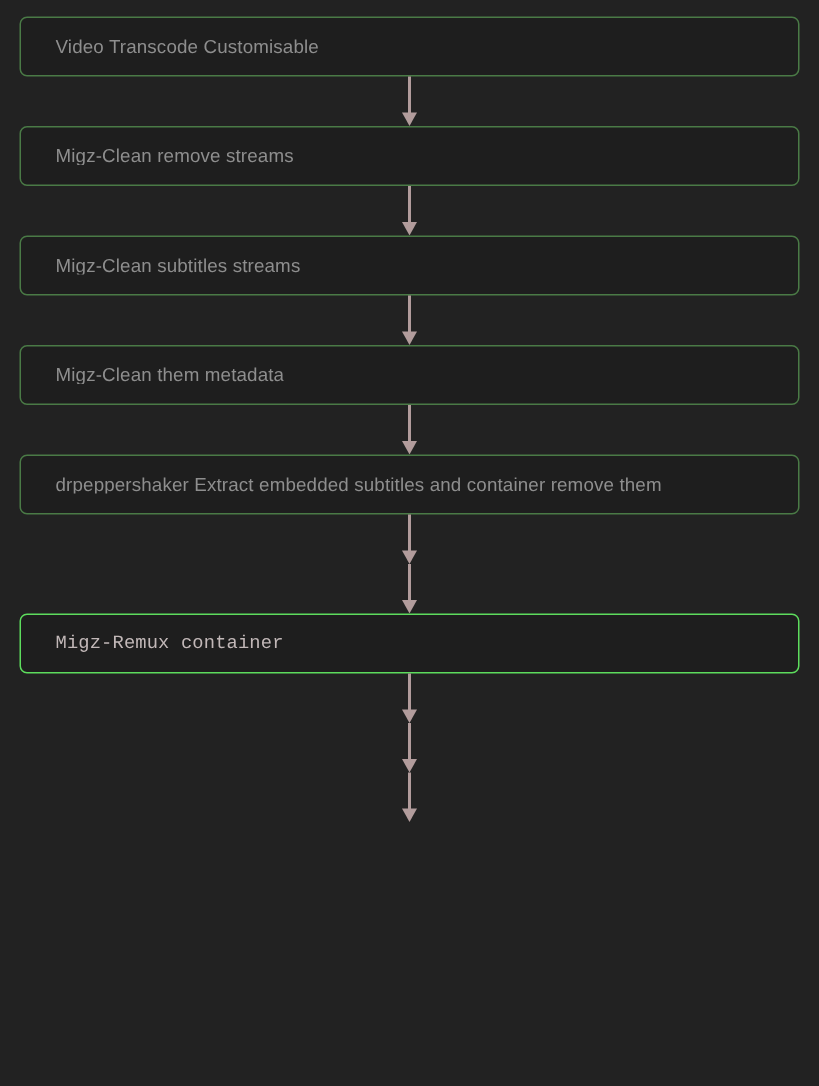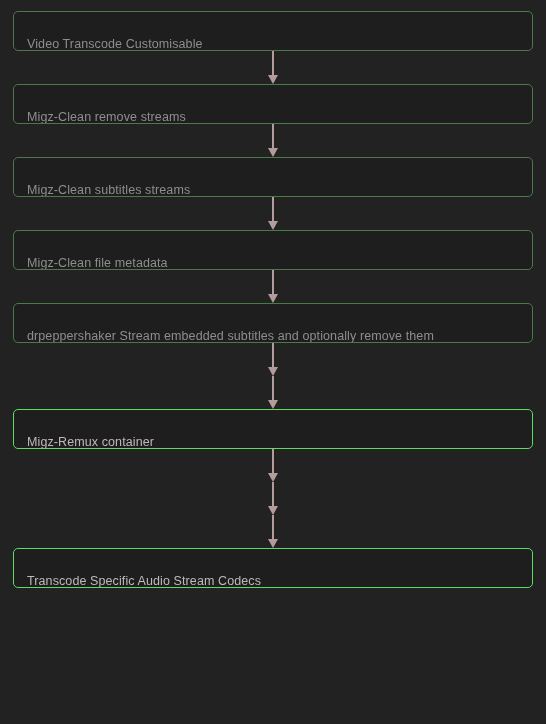--- a/index.html
+++ b/index.html
@@ -28,41 +28,42 @@
   }
 
   .flow-node {
     position: relative;
     box-sizing: border-box;
     height: 40px;
     border: 1px solid #4a7a46;
     border-radius: 5px;
     background: #1e1e1e;
     display: flex;
-    align-items: flex-end;
-    padding: 0 0 0 13px;
+    align-items: center;
+    padding: 0 0 0 23px;
     flex: 0 0 auto;
   }
 
   .flow-node.state-active {
     border-color: #5ddc5d;
   }
 
   .node-label {
     font-size: 12.5px;
     line-height: 1;
     letter-spacing: 0.1px;
     color: #8e8e8e;
     white-space: nowrap;
     overflow: hidden;
     text-overflow: ellipsis;
   }
 
   .flow-node.state-active .node-label {
     color: #c2b8b8;
+    font-family: Liberation Mono, monospace;
   }
 
   .flow-connector {
     flex: 0 0 auto;
     height: 33px;
     position: relative;
   }
 
   .connector-line {
     position: absolute;
@@ -105,28 +106,28 @@
       <div class="connector-head"></div>
     </div>
     <div class="flow-node">
       <span class="node-label">Migz-Clean subtitles streams</span>
     </div>
     <div class="flow-connector">
       <div class="connector-line"></div>
       <div class="connector-head"></div>
     </div>
     <div class="flow-node">
-      <span class="node-label">Migz-Clean file metadata</span>
+      <span class="node-label">Migz-Clean them metadata</span>
     </div>
     <div class="flow-connector">
       <div class="connector-line"></div>
       <div class="connector-head"></div>
     </div>
     <div class="flow-node">
-      <span class="node-label">drpeppershaker Stream embedded subtitles and optionally remove them</span>
+      <span class="node-label">drpeppershaker Extract embedded subtitles and container remove them</span>
     </div>
     <div class="flow-connector">
       <div class="connector-line"></div>
       <div class="connector-head"></div>
     </div>
     <div class="flow-connector">
       <div class="connector-line"></div>
       <div class="connector-head"></div>
     </div>
     <div class="flow-node state-active">
@@ -137,16 +138,13 @@
       <div class="connector-head"></div>
     </div>
     <div class="flow-connector">
       <div class="connector-line"></div>
       <div class="connector-head"></div>
     </div>
     <div class="flow-connector">
       <div class="connector-line"></div>
       <div class="connector-head"></div>
     </div>
-    <div class="flow-node state-active">
-      <span class="node-label">Transcode Specific Audio Stream Codecs</span>
-    </div>
   </div>
 
 </body></html>

